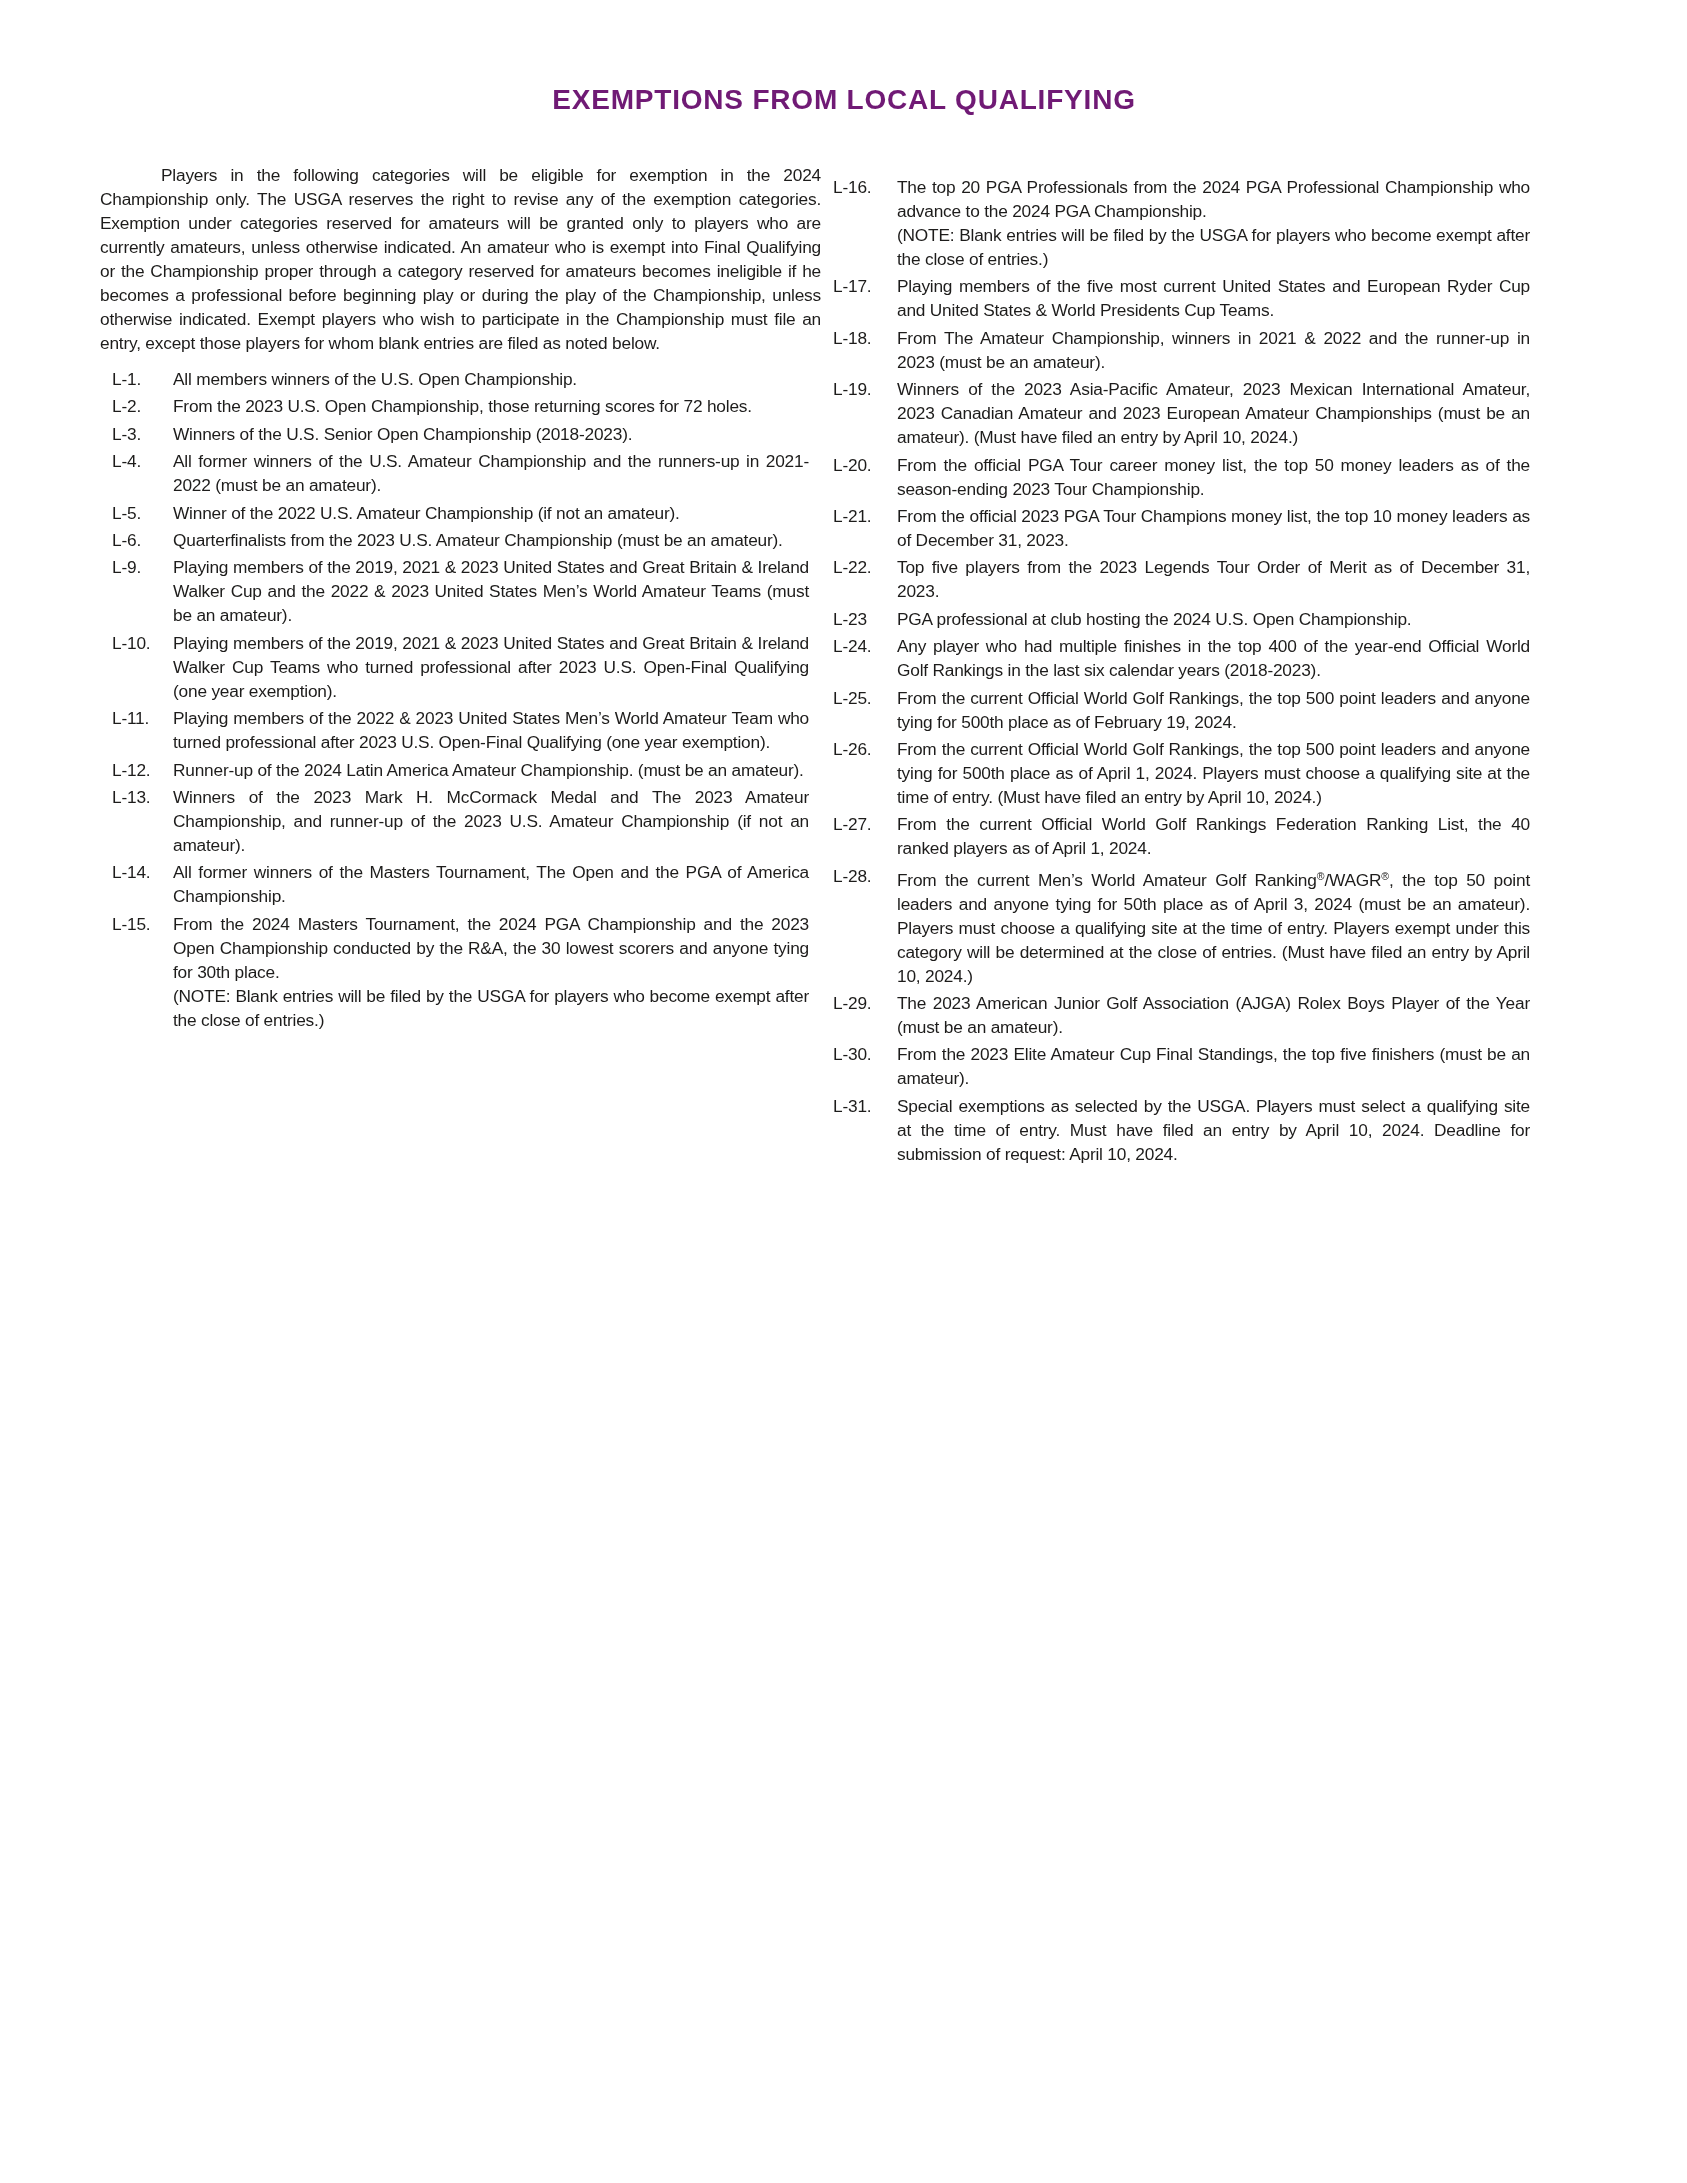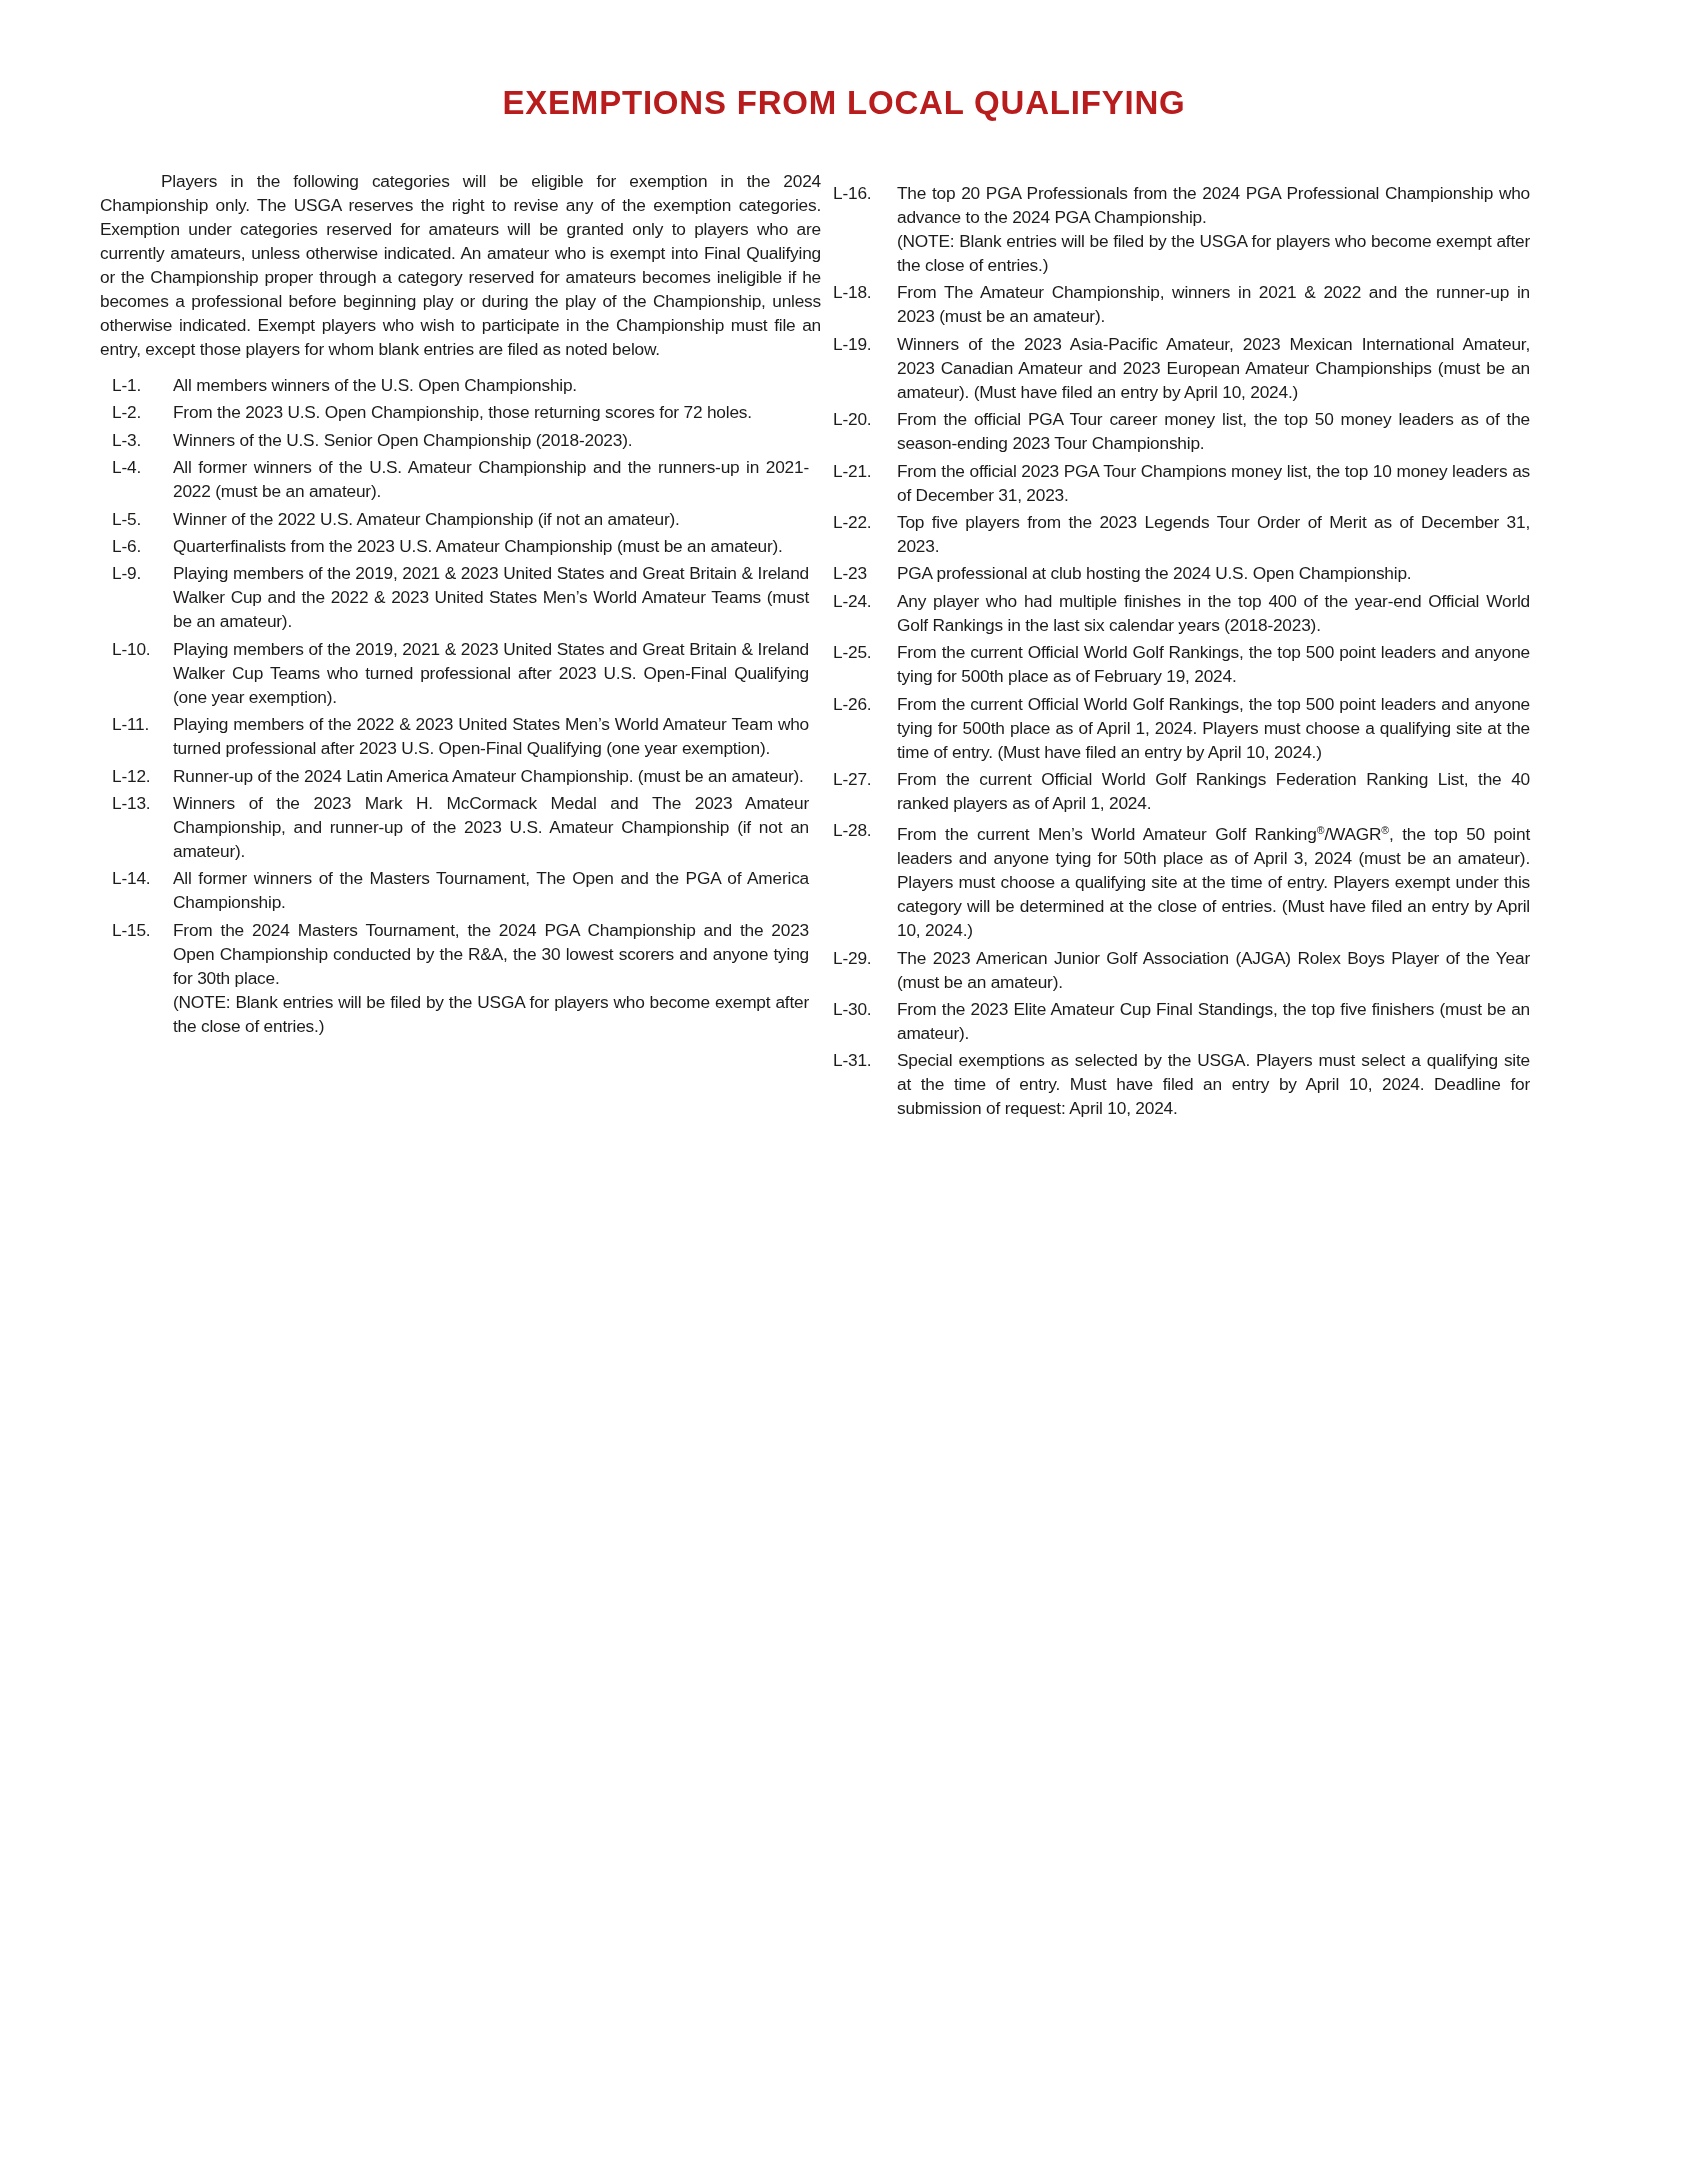--- a/index.html
+++ b/index.html
@@ -8,26 +8,26 @@
     width:1687px;
     height:2183px;
     background:#ffffff;
     color:#1d1c1b;
     font-family:"Liberation Sans",sans-serif;
     box-sizing:border-box;
     padding:84px 99px 0 100px;
     overflow:hidden;
   }
   .title{
-    font-size:33px;
+    font-size:28px;
     font-weight:700;
     text-align:center;
     letter-spacing:0.8px;
     margin:0 0 47px 0;
-    color:#b91c1c;
+    color:#701a75;
   }
   .cols{display:flex;align-items:flex-start;}
   .col{
     width:721px;
     font-size:17.3px;
     line-height:24px;
     letter-spacing:-0.2px;
     text-align:justify;
   }
   .intro{margin:0 0 11.8px 0;text-indent:61px;}
@@ -62,20 +62,21 @@
         <li class="item"><span class="num">L-12.</span><span class="txt">Runner-up of the 2024 Latin America Amateur Championship. (must be an amateur).</span></li>
         <li class="item"><span class="num">L-13.</span><span class="txt">Winners of the 2023 Mark H. McCormack Medal and The 2023 Amateur Championship, and runner-up of the 2023 U.S. Amateur Championship (if not an amateur).</span></li>
         <li class="item"><span class="num">L-14.</span><span class="txt">All former winners of the Masters Tournament, The Open and the PGA of America Championship.</span></li>
         <li class="item"><span class="num">L-15.</span><span class="txt">From the 2024 Masters Tournament, the 2024 PGA Championship and the 2023 Open Championship conducted by the R&amp;A, the 30 lowest scorers and anyone tying for 30th place.</span><span class="note">(NOTE: Blank entries will be filed by the USGA for players who become exempt after the close of entries.)</span></li>
       </ul>
     </div>
 
     <div class="col col-right">
       <ul class="items">
         <li class="item"><span class="num">L-16.</span><span class="txt">The top 20 PGA Professionals from the 2024 PGA Professional Championship who advance to the 2024 PGA Championship.</span><span class="note">(NOTE: Blank entries will be filed by the USGA for players who become exempt after the close of entries.)</span></li>
+        <li class="item"><span class="num">L-17.</span><span class="txt">Playing members of the five most current United States and European Ryder Cup and United States &amp; World Presidents Cup Teams.</span></li>
         <li class="item"><span class="num">L-18.</span><span class="txt">From The Amateur Championship, winners in 2021 &amp; 2022 and the runner-up in 2023 (must be an amateur).</span></li>
         <li class="item"><span class="num">L-19.</span><span class="txt">Winners of the 2023 Asia-Pacific Amateur, 2023 Mexican International Amateur, 2023 Canadian Amateur and 2023 European Amateur Championships (must be an amateur). (Must have filed an entry by April 10, 2024.)</span></li>
         <li class="item"><span class="num">L-20.</span><span class="txt">From the official PGA Tour career money list, the top 50 money leaders as of the season-ending 2023 Tour Championship.</span></li>
         <li class="item"><span class="num">L-21.</span><span class="txt">From the official 2023 PGA Tour Champions money list, the top 10 money leaders as of December 31, 2023.</span></li>
         <li class="item"><span class="num">L-22.</span><span class="txt">Top five players from the 2023 Legends Tour Order of Merit as of December 31, 2023.</span></li>
         <li class="item"><span class="num">L-23</span><span class="txt">PGA professional at club hosting the 2024 U.S. Open Championship.</span></li>
         <li class="item"><span class="num">L-24.</span><span class="txt">Any player who had multiple finishes in the top 400 of the year-end Official World Golf Rankings in the last six calendar years (2018-2023).</span></li>
         <li class="item"><span class="num">L-25.</span><span class="txt">From the current Official World Golf Rankings, the top 500 point leaders and anyone tying for 500th place as of February 19, 2024.</span></li>
         <li class="item"><span class="num">L-26.</span><span class="txt">From the current Official World Golf Rankings, the top 500 point leaders and anyone tying for 500th place as of April 1, 2024. Players must choose a qualifying site at the time of entry. (Must have filed an entry by April 10, 2024.)</span></li>
         <li class="item"><span class="num">L-27.</span><span class="txt">From the current Official World Golf Rankings Federation Ranking List, the 40 ranked players as of April 1, 2024.</span></li>

